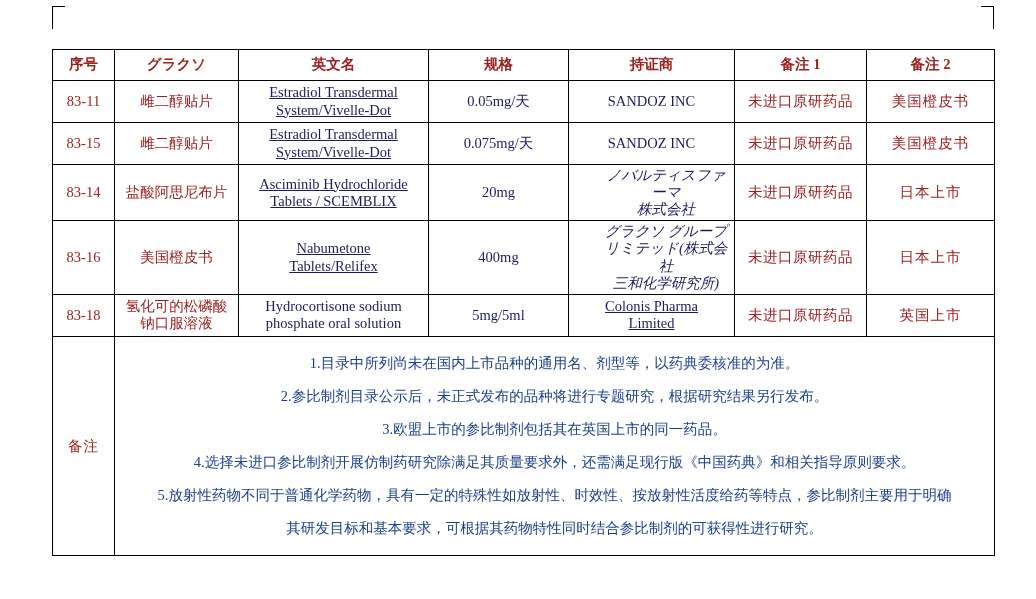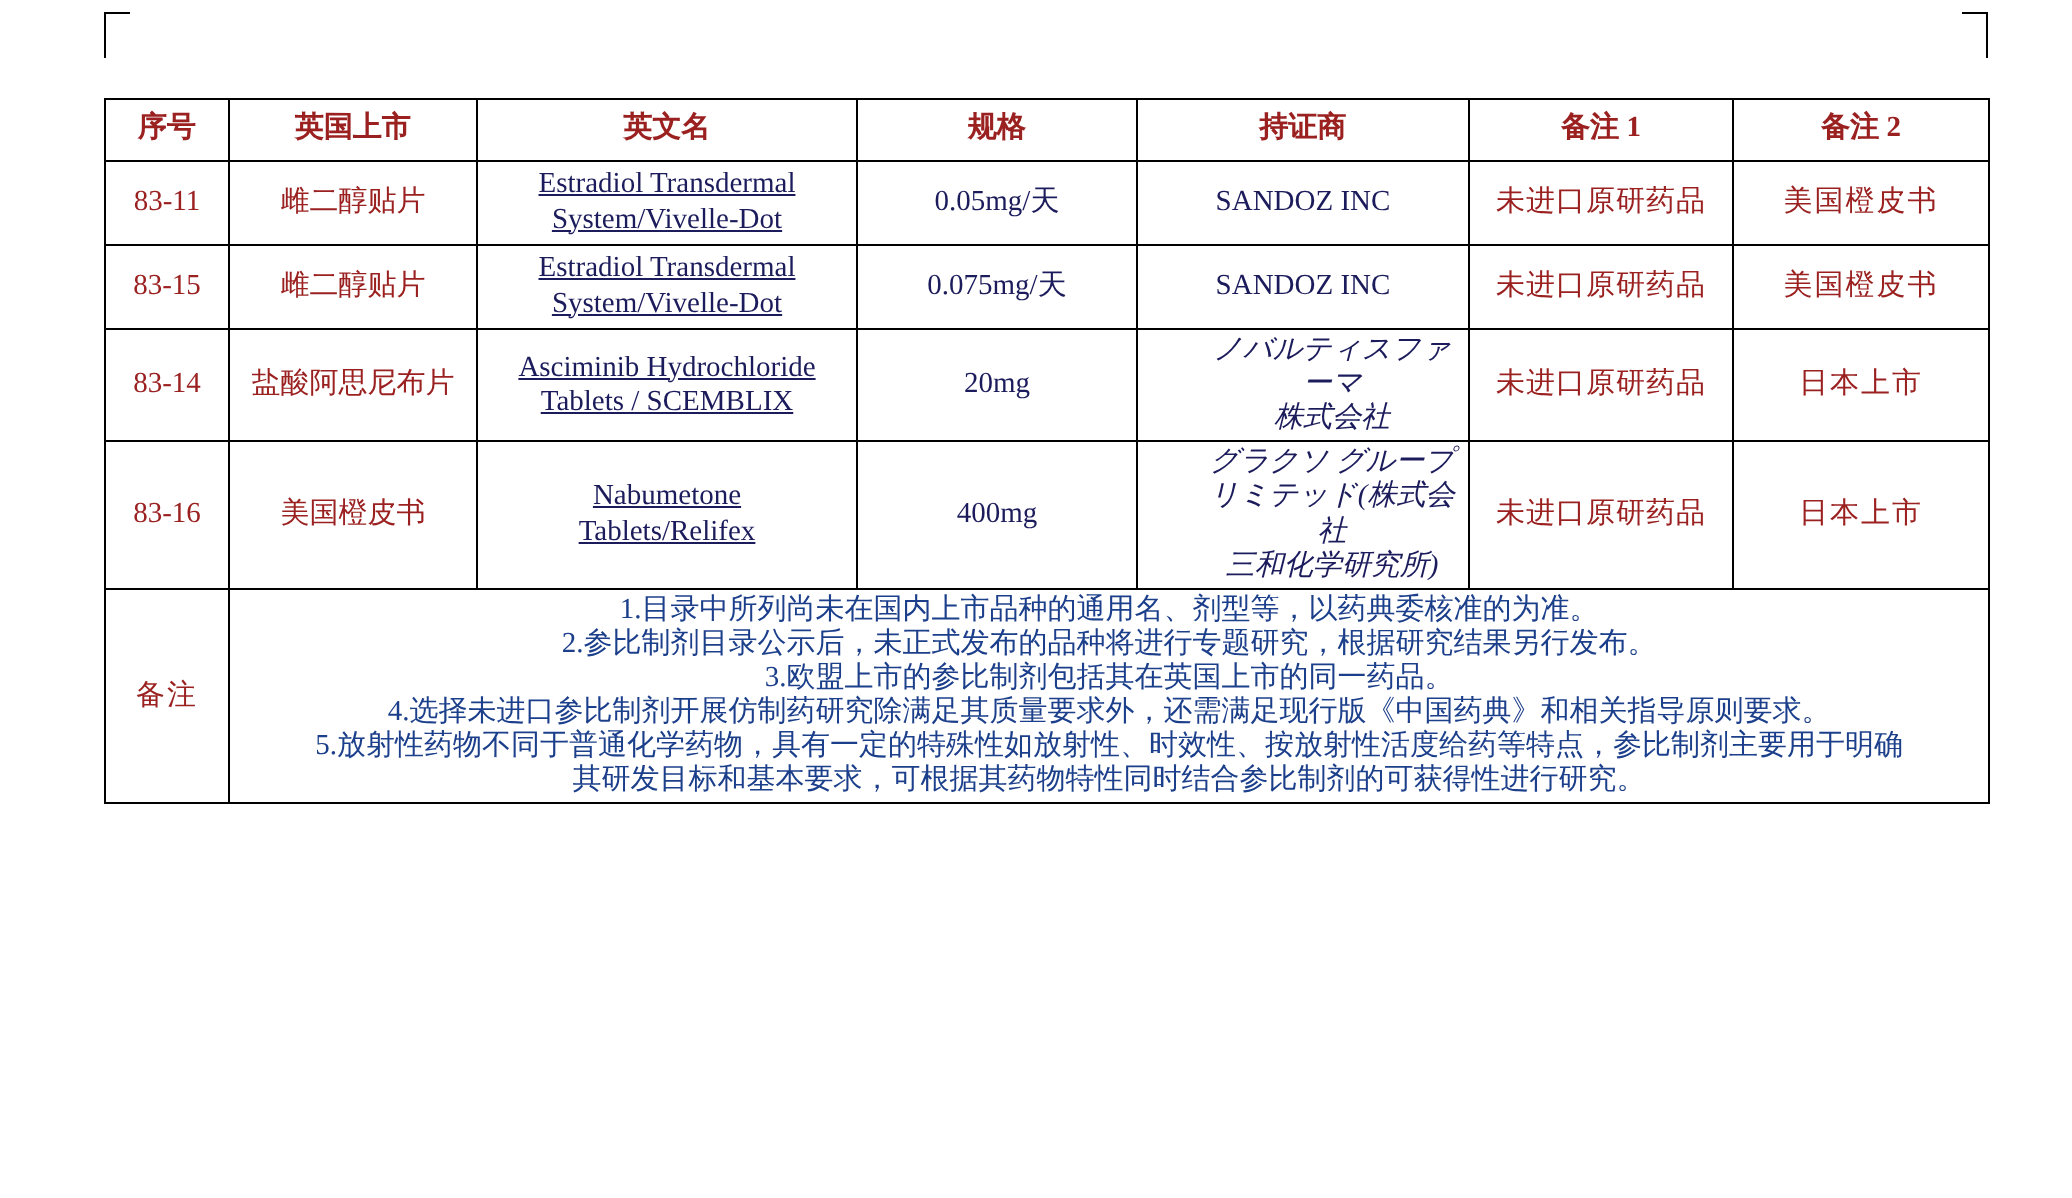--- a/index.html
+++ b/index.html
@@ -90,21 +90,21 @@
     letter-spacing: 1px;
   }
   td.notes-body {
     text-align: left;
     color: #1c3f8b;
     font-size: 14.2px;
     line-height: 1.55;
     padding: 3px 6px 5px 6px;
   }
   td.notes-body p {
-    margin: 0;
+    margin: 16px;
     text-indent: 0;
   }
   td.notes-body p.cont {
     text-indent: 0;
   }
 </style>
 </head>
 <body>
 
 <div class="page">
@@ -118,21 +118,21 @@
           <col class="c1">
           <col class="c2">
           <col class="c3">
           <col class="c4">
           <col class="c5">
           <col class="c6">
       </colgroup>
       <thead>
         <tr>
           <th>序号</th>
-          <th>英国上市</th>
+          <th>グラクソ</th>
           <th>英文名</th>
           <th>规格</th>
           <th>持证商</th>
           <th>备注 1</th>
           <th>备注 2</th>
         </tr>
       </thead>
       <tbody>
 
         <tr class="row-h-1">
@@ -186,20 +186,34 @@
           </td>
           <td class="spec">400mg</td>
           <td class="holder jp" style="white-space:pre-line">グラクソ グループ
 リミテッド(株式会社
 三和化学研究所)</td>
           <td class="rem1">未进口原研药品</td>
           <td class="rem2">日本上市</td>
         </tr>
 
 
+        <tr class="row-h-4">
+          <td class="idx">83-18</td>
+          <td class="cname" style="white-space:pre-line">氢化可的松磷酸
+钠口服溶液</td>
+          <td class="ename">
+            <span>Hydrocortisone sodium</span><br>
+            <span>phosphate oral solution</span>
+          </td>
+          <td class="spec">5mg/5ml</td>
+          <td class="holder" style="white-space:pre-line; text-decoration: underline;">Colonis Pharma
+Limited</td>
+          <td class="rem1">未进口原研药品</td>
+          <td class="rem2">英国上市</td>
+        </tr>
 
         <tr>
           <td class="notes-label">备注</td>
           <td class="notes-body" colspan="6">
             <p>1.目录中所列尚未在国内上市品种的通用名、剂型等，以药典委核准的为准。</p>
             <p>2.参比制剂目录公示后，未正式发布的品种将进行专题研究，根据研究结果另行发布。</p>
             <p>3.欧盟上市的参比制剂包括其在英国上市的同一药品。</p>
             <p>4.选择未进口参比制剂开展仿制药研究除满足其质量要求外，还需满足现行版《中国药典》和相关指导原则要求。</p>
             <p>5.放射性药物不同于普通化学药物，具有一定的特殊性如放射性、时效性、按放射性活度给药等特点，参比制剂主要用于明确</p>
             <p class="cont">其研发目标和基本要求，可根据其药物特性同时结合参比制剂的可获得性进行研究。</p>

